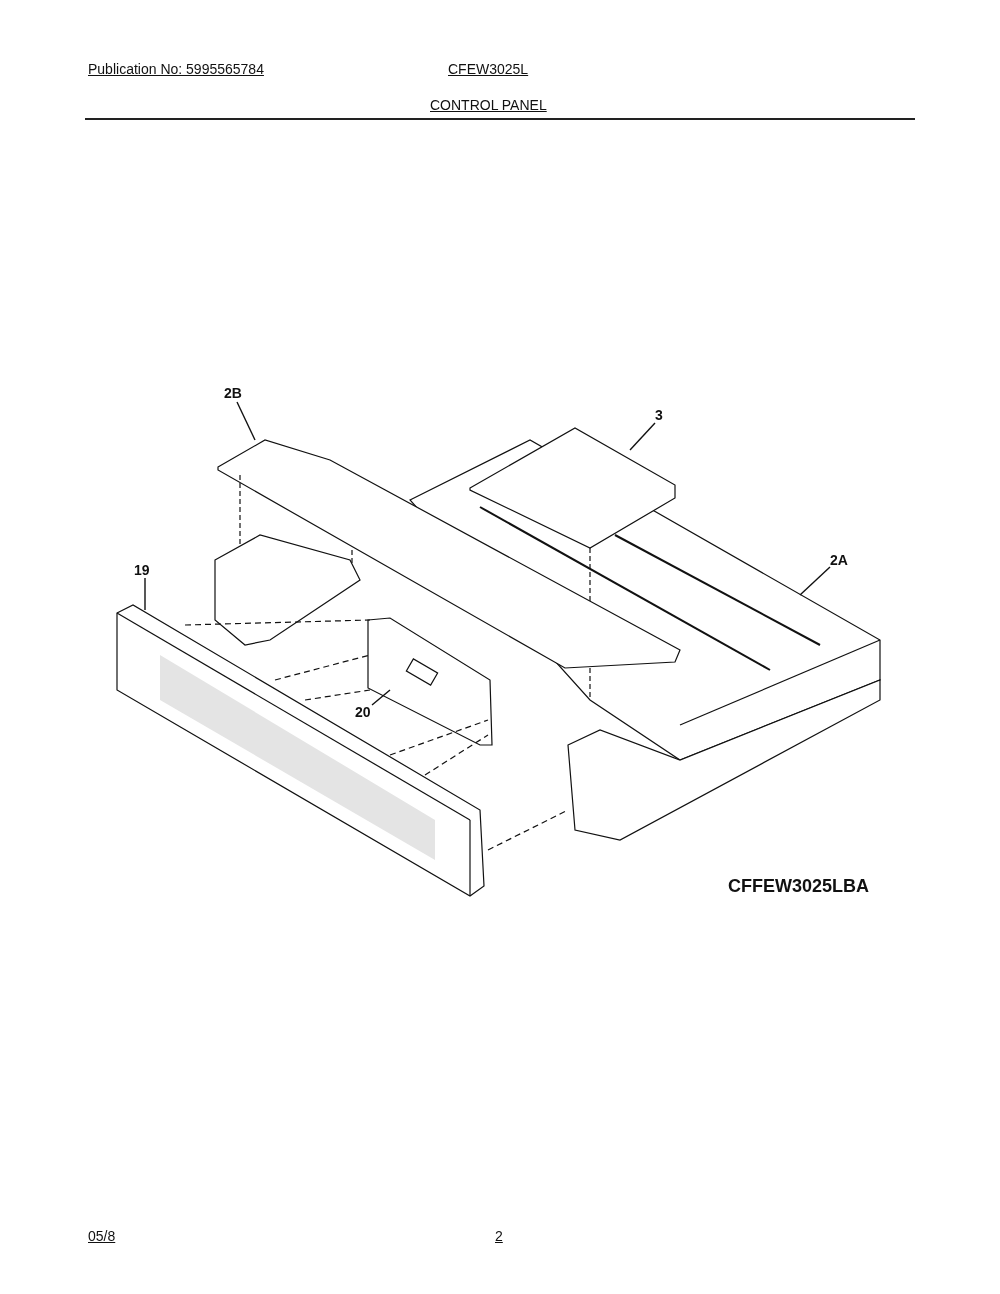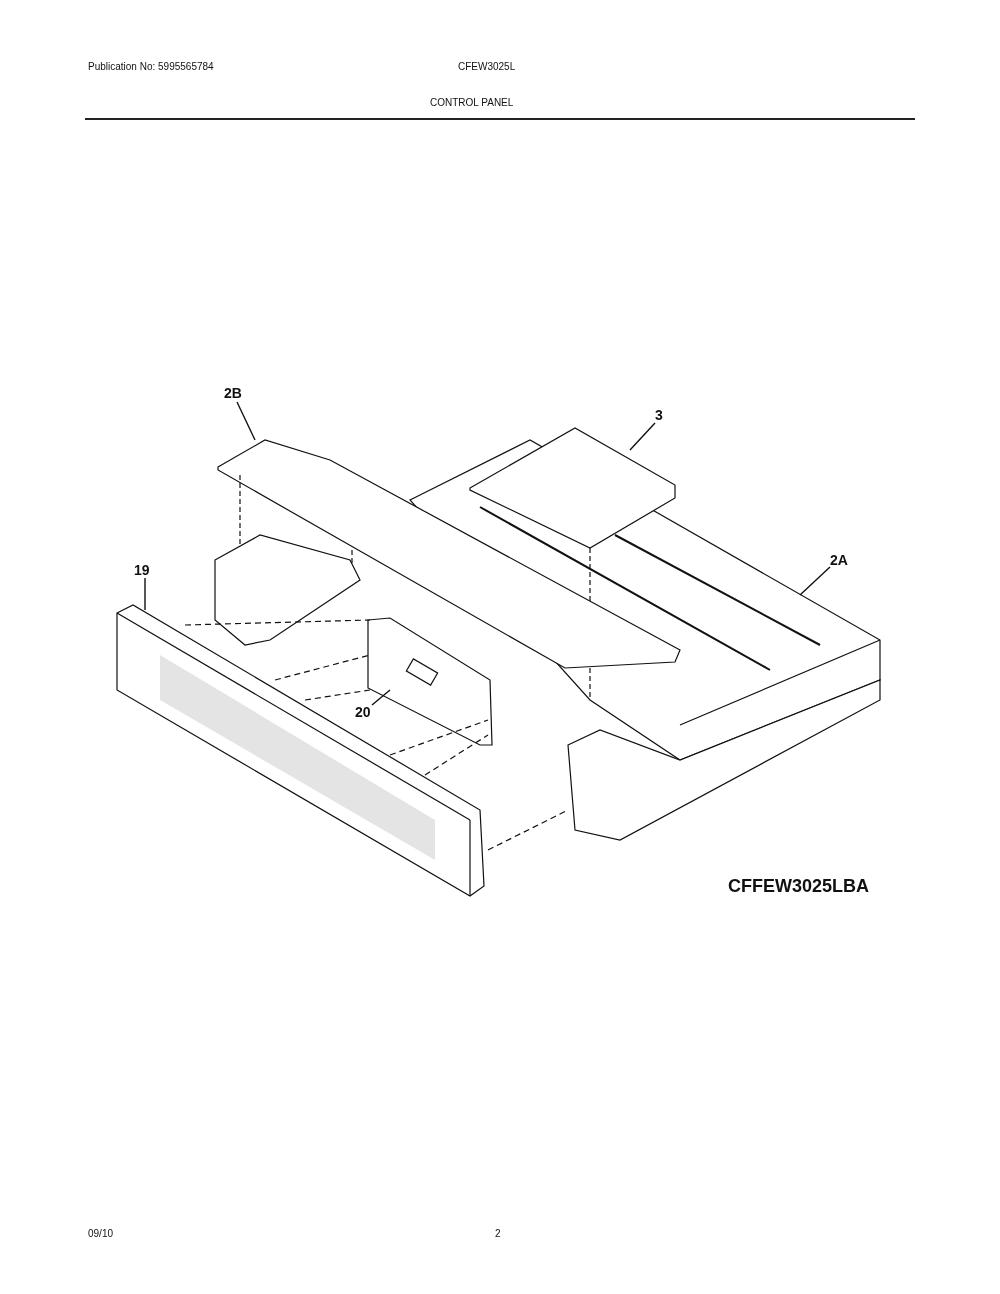--- a/index.html
+++ b/index.html
@@ -1,28 +1,28 @@
 <!DOCTYPE html>
 <html><head>
 <meta charset="utf-8">
 <style>
   html, body { margin: 0; padding: 0; background: #ffffff; }
   body { width: 1000px; height: 1294px; position: relative; overflow: hidden;
          font-family: "Liberation Sans", sans-serif; color: #111; }
-  .hdr { position: absolute; font-size: 10px; }
+  .hdr { position: absolute; font-size: 14px; text-decoration: underline; }
   .rule { position: absolute; left: 85px; top: 118px; width: 830px; height: 2px; background: #222; }
   .diagram { position: absolute; left: 0; top: 0; }
   .callout { font-family: "Liberation Sans", sans-serif; font-weight: bold; font-size: 14px; fill: #111; }
   .model { font-family: "Liberation Sans", sans-serif; font-weight: bold; font-size: 18px; fill: #111; }
 </style>
 </head>
 <body>
 
 <div class="hdr" style="left:88px; top:61px;">Publication No: 5995565784</div>
-<div class="hdr" style="left:458px; top:61px;">CFEW3025L</div>
+<div class="hdr" style="left:448px; top:61px;">CFEW3025L</div>
 <div class="hdr" style="left:430px; top:97px;text-align:center;">CONTROL PANEL</div>
 <div class="rule"></div>
 
 <svg class="diagram" width="1000" height="1294" viewBox="0 0 1000 1294" fill="none" stroke="#111" stroke-width="1.2">
 
   <g>
     <polygon points="410,500 530,440 880,640 880,680 680,760 590,700" fill="#fff"></polygon>
     <line x1="880" y1="640" x2="680" y2="725"></line>
     <line x1="480" y1="507" x2="770" y2="670" stroke-width="2"></line>
     <line x1="615" y1="535" x2="820" y2="645" stroke-width="2"></line>
@@ -70,14 +70,14 @@
     <line x1="372" y1="705" x2="390" y2="690"></line>
   </g>
   <text class="callout" x="224" y="398" stroke="none">2B</text>
   <text class="callout" x="655" y="420" stroke="none">3</text>
   <text class="callout" x="134" y="575" stroke="none">19</text>
   <text class="callout" x="830" y="565" stroke="none">2A</text>
   <text class="callout" x="355" y="717" stroke="none">20</text>
   <text class="model" x="728" y="892" stroke="none">CFFEW3025LBA</text>
 </svg>
 
-<div class="hdr" style="left:88px; top:1228px;">09/10</div>
+<div class="hdr" style="left:88px; top:1228px;">05/8</div>
 <div class="hdr" style="left:495px; top:1228px;">2</div>
 
 </body></html>

